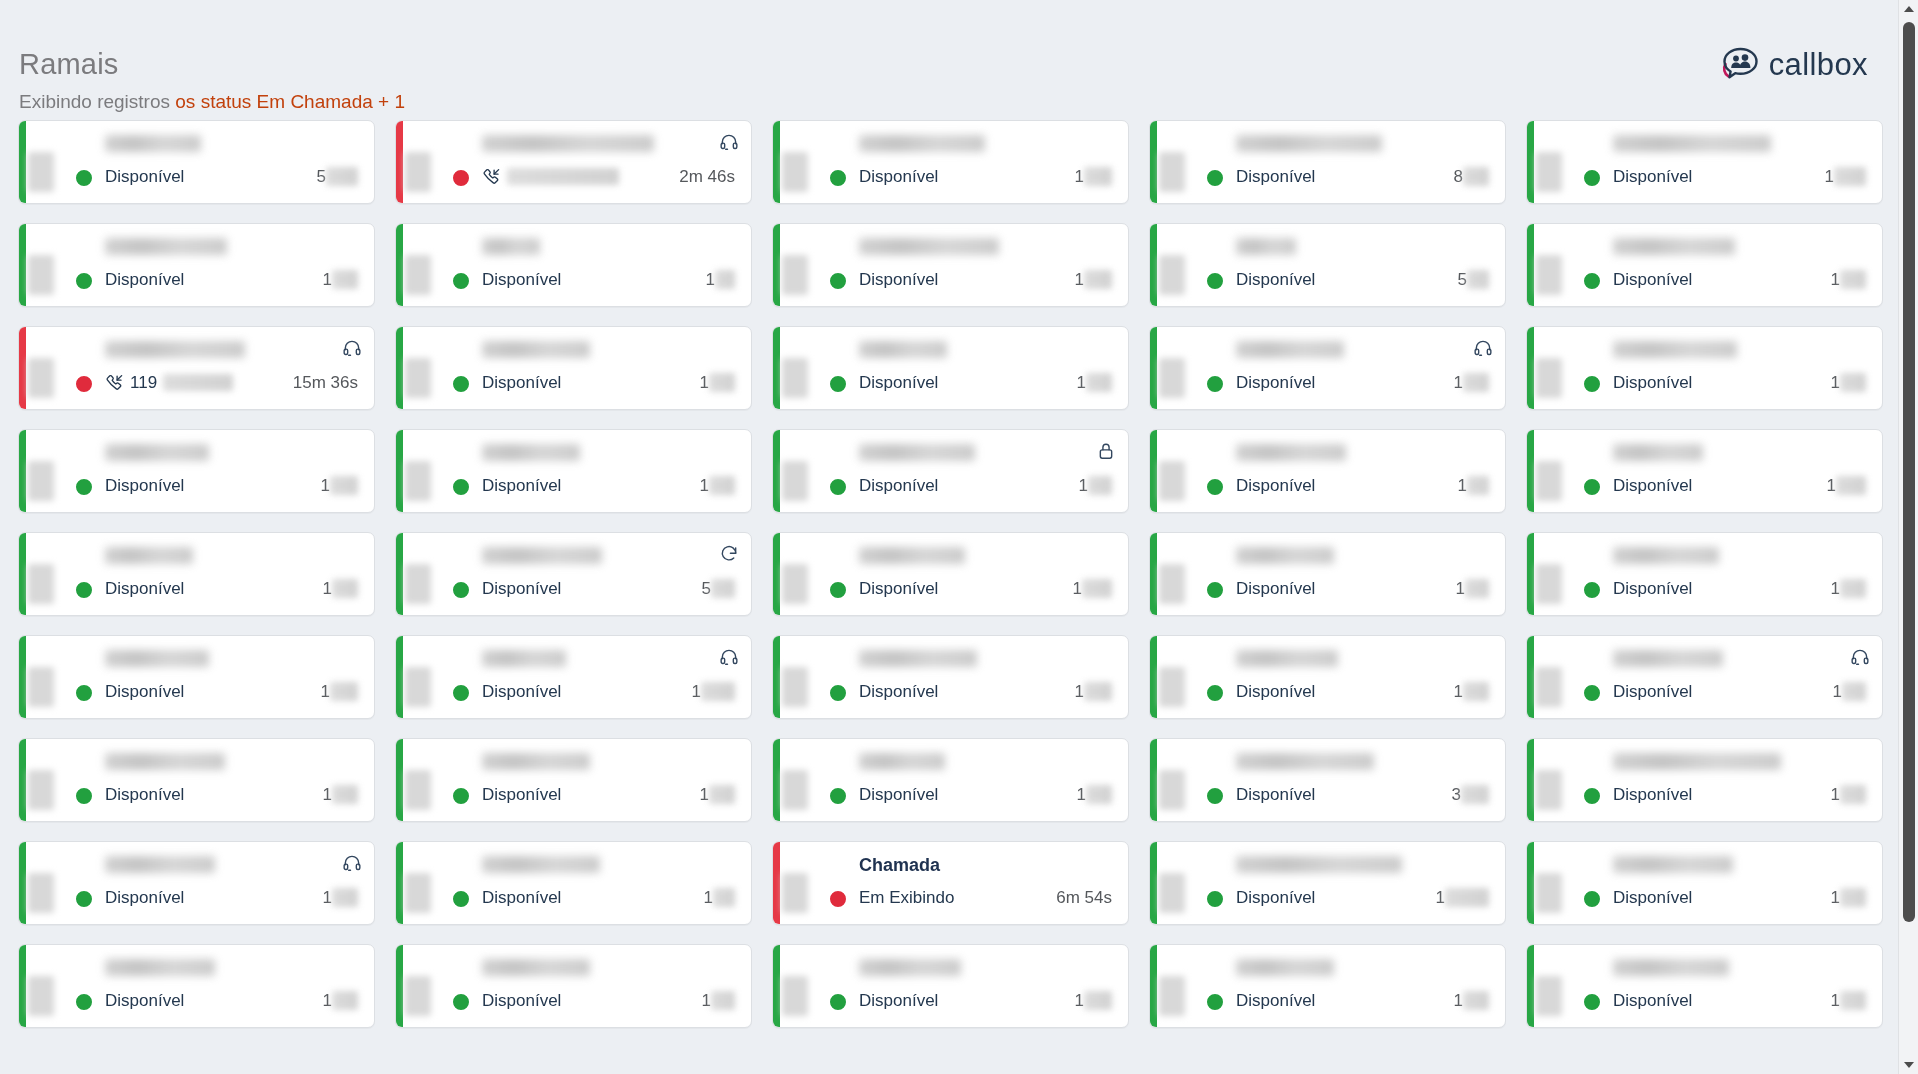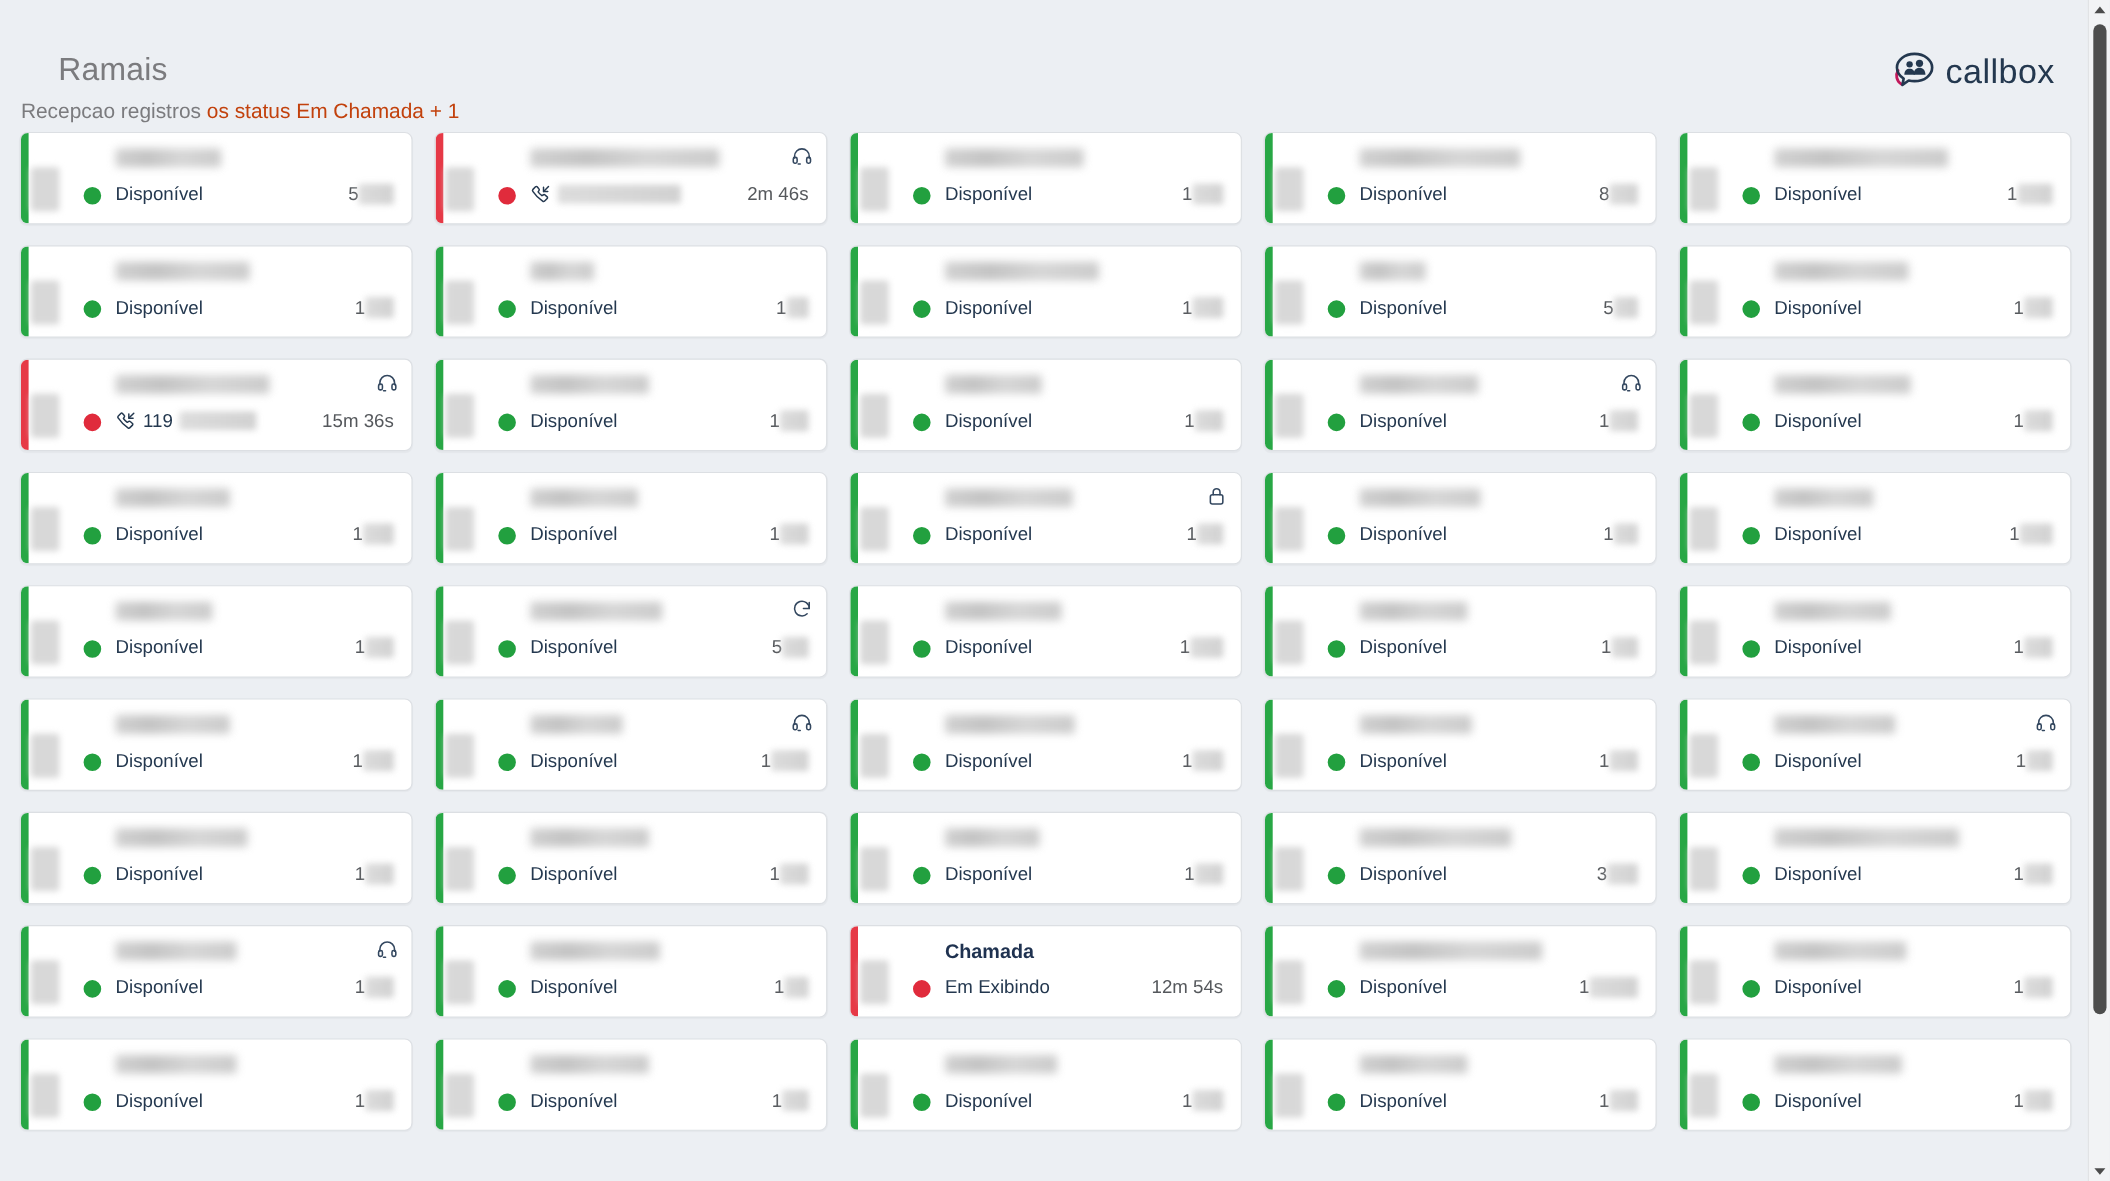--- a/index.html
+++ b/index.html
@@ -10,21 +10,20 @@
     overflow: hidden;
   }
   #app { position: relative; width: 1918px; height: 1074px; background:#eceff3; }
 
   
   .header { position:absolute; left:0; top:0; width:1898px; height:124px; }
   .page-title {
     position:absolute; left:19px; top:50px;
     font-size:29px; color:#7b7b7e; font-weight:400; letter-spacing:.2px;
     line-height:1;
-    margin-left:34px;
   }
   .page-sub {
     position:absolute; left:19px; top:92px;
     font-size:19px; color:#7b7b7e; font-weight:400; line-height:1;
     white-space:nowrap;
   }
   .page-sub .lnk { color:#c2410c; }
 
   .logo { position:absolute; right:30px; top:46px; display:flex; align-items:center; gap:9px;justify-content:flex-end; }
   .logo-mark { position:relative; width:40px; height:36px; }
@@ -128,21 +127,21 @@
   }
 </style>
 </head>
 <body>
 
 <div id="app">
 
   <div class="header">
     <div class="page-title">Ramais</div>
     <div class="page-sub">
-      <span>Recepcao registros </span><span class="lnk">os status Em Chamada + 1</span>
+      <span>Exibindo registros </span><span class="lnk">os status Em Chamada + 1</span>
     </div>
 
     <div class="logo">
       <span class="logo-mark">
         <svg viewBox="0 0 40 36" width="40" height="36" aria-hidden="true">
           <path d="M8.5 30.5 C4 27.5 3 22 5.5 18" fill="none" stroke="#c2185b" stroke-width="2.6" stroke-linecap="round"></path>
           <path d="M20.5 3 C29.6 3 36.5 8.6 36.5 15.4 C36.5 22.2 29.6 27.8 20.5 27.8 C18.6 27.8 16.8 27.6 15.2 27.2 L9.5 31.2 L10.6 25.4 C7 23.2 4.5 19.6 4.5 15.4 C4.5 8.6 11.4 3 20.5 3 Z" fill="none" stroke="#24384f" stroke-width="2.4" stroke-linejoin="round"></path>
           <circle cx="16" cy="12.5" r="2.9" fill="#24384f"></circle>
           <path d="M11.2 22 C11.2 18.4 13.3 16.6 16 16.6 C18.7 16.6 20.8 18.4 20.8 22 Z" fill="#24384f"></path>
           <circle cx="25" cy="11.6" r="3.3" fill="#24384f"></circle>
@@ -1111,21 +1110,21 @@
     </span>
     <span class="body">
       <span class="name-row">
             <span class="real-name">Chamada</span>
           </span>
       <span class="status-row">
         <span class="status-left">
               <span class="status-text">Em Exibindo</span>
             </span>
         <span class="right-slot">
-              <span class="timer">12m 54s</span>
+              <span class="timer">6m 54s</span>
             </span>
       </span>
 
     </span>
       </div>
       <div class="card">
     <span class="accent green"></span>
     <span class="avatar-wrap">
       <span class="avatar"></span>
       <span class="dot green"></span>

